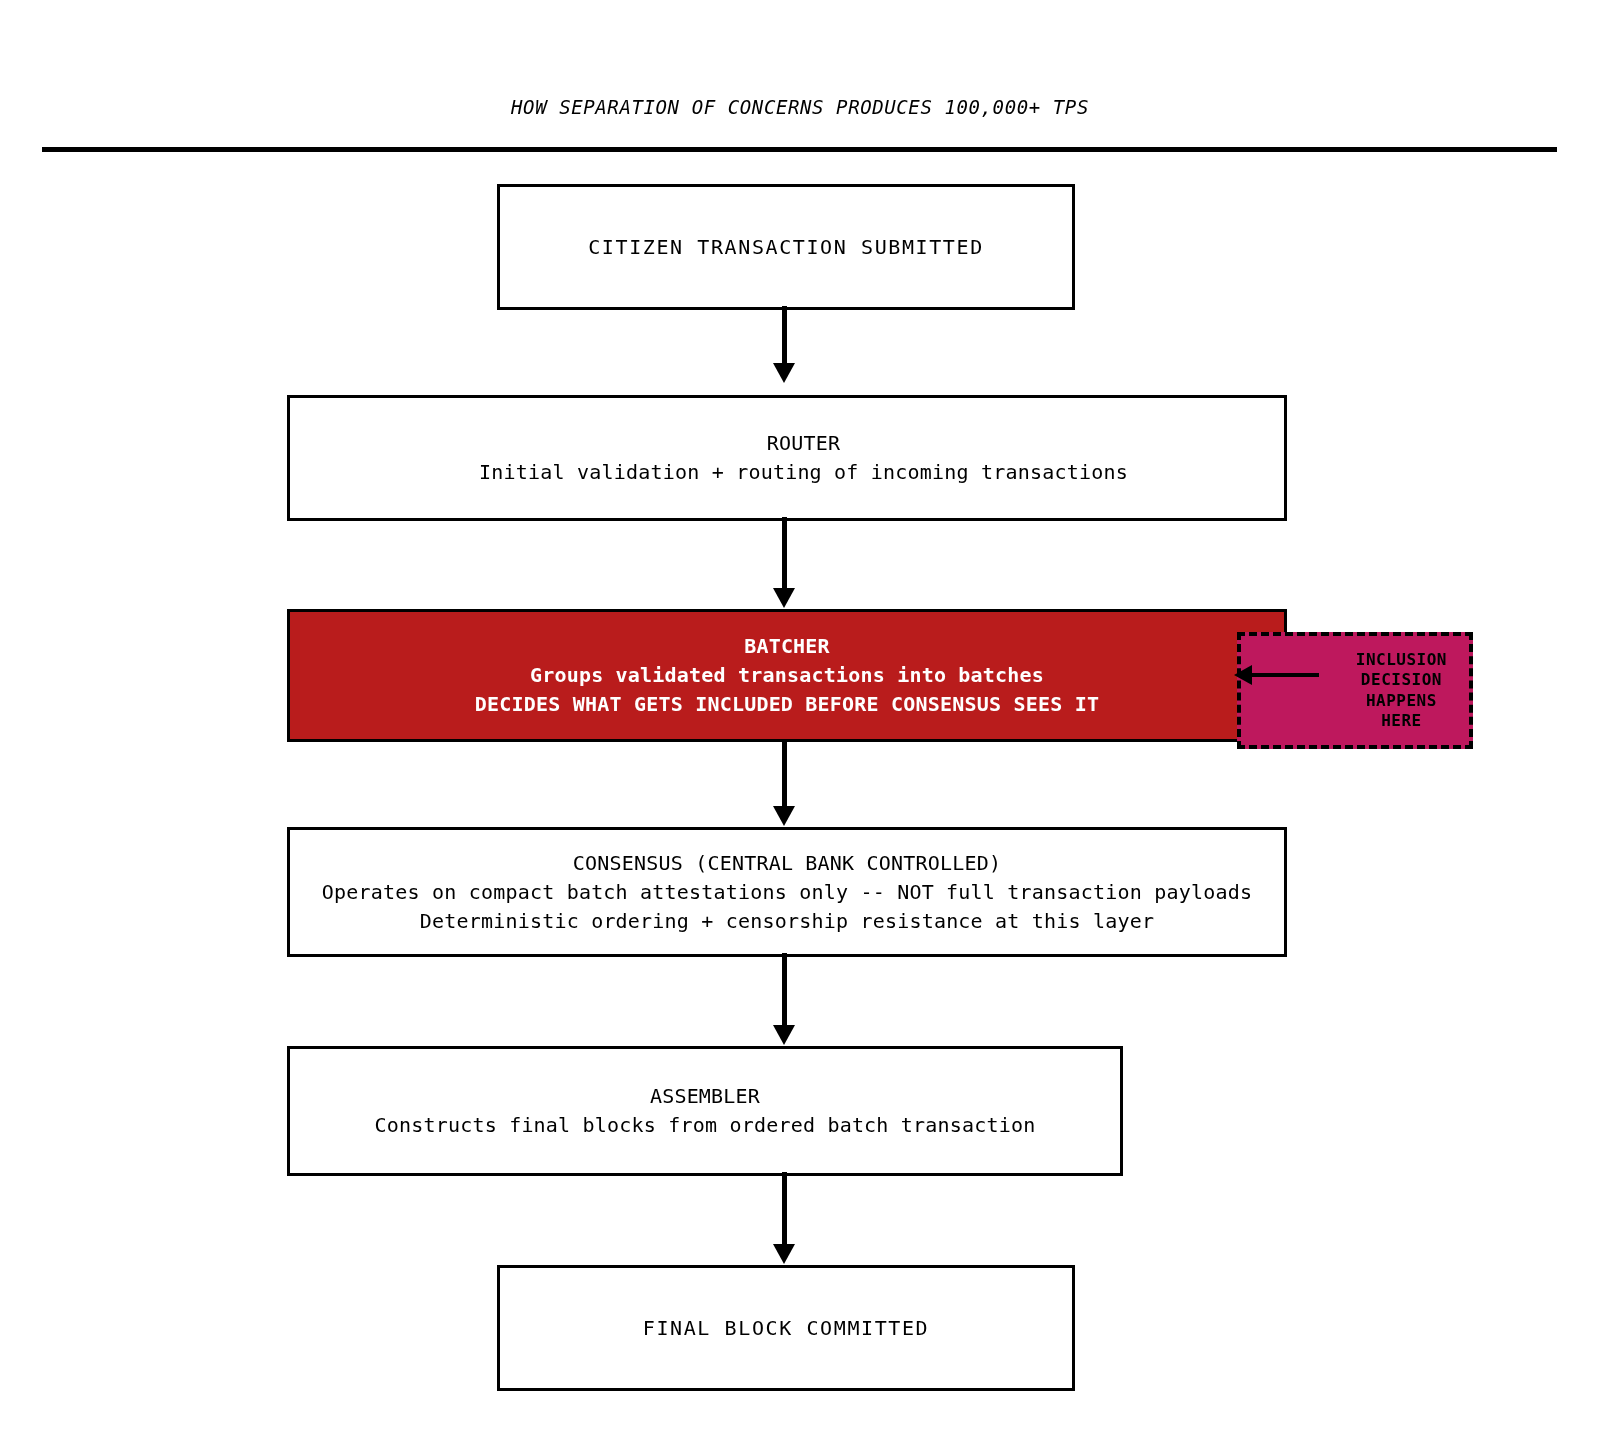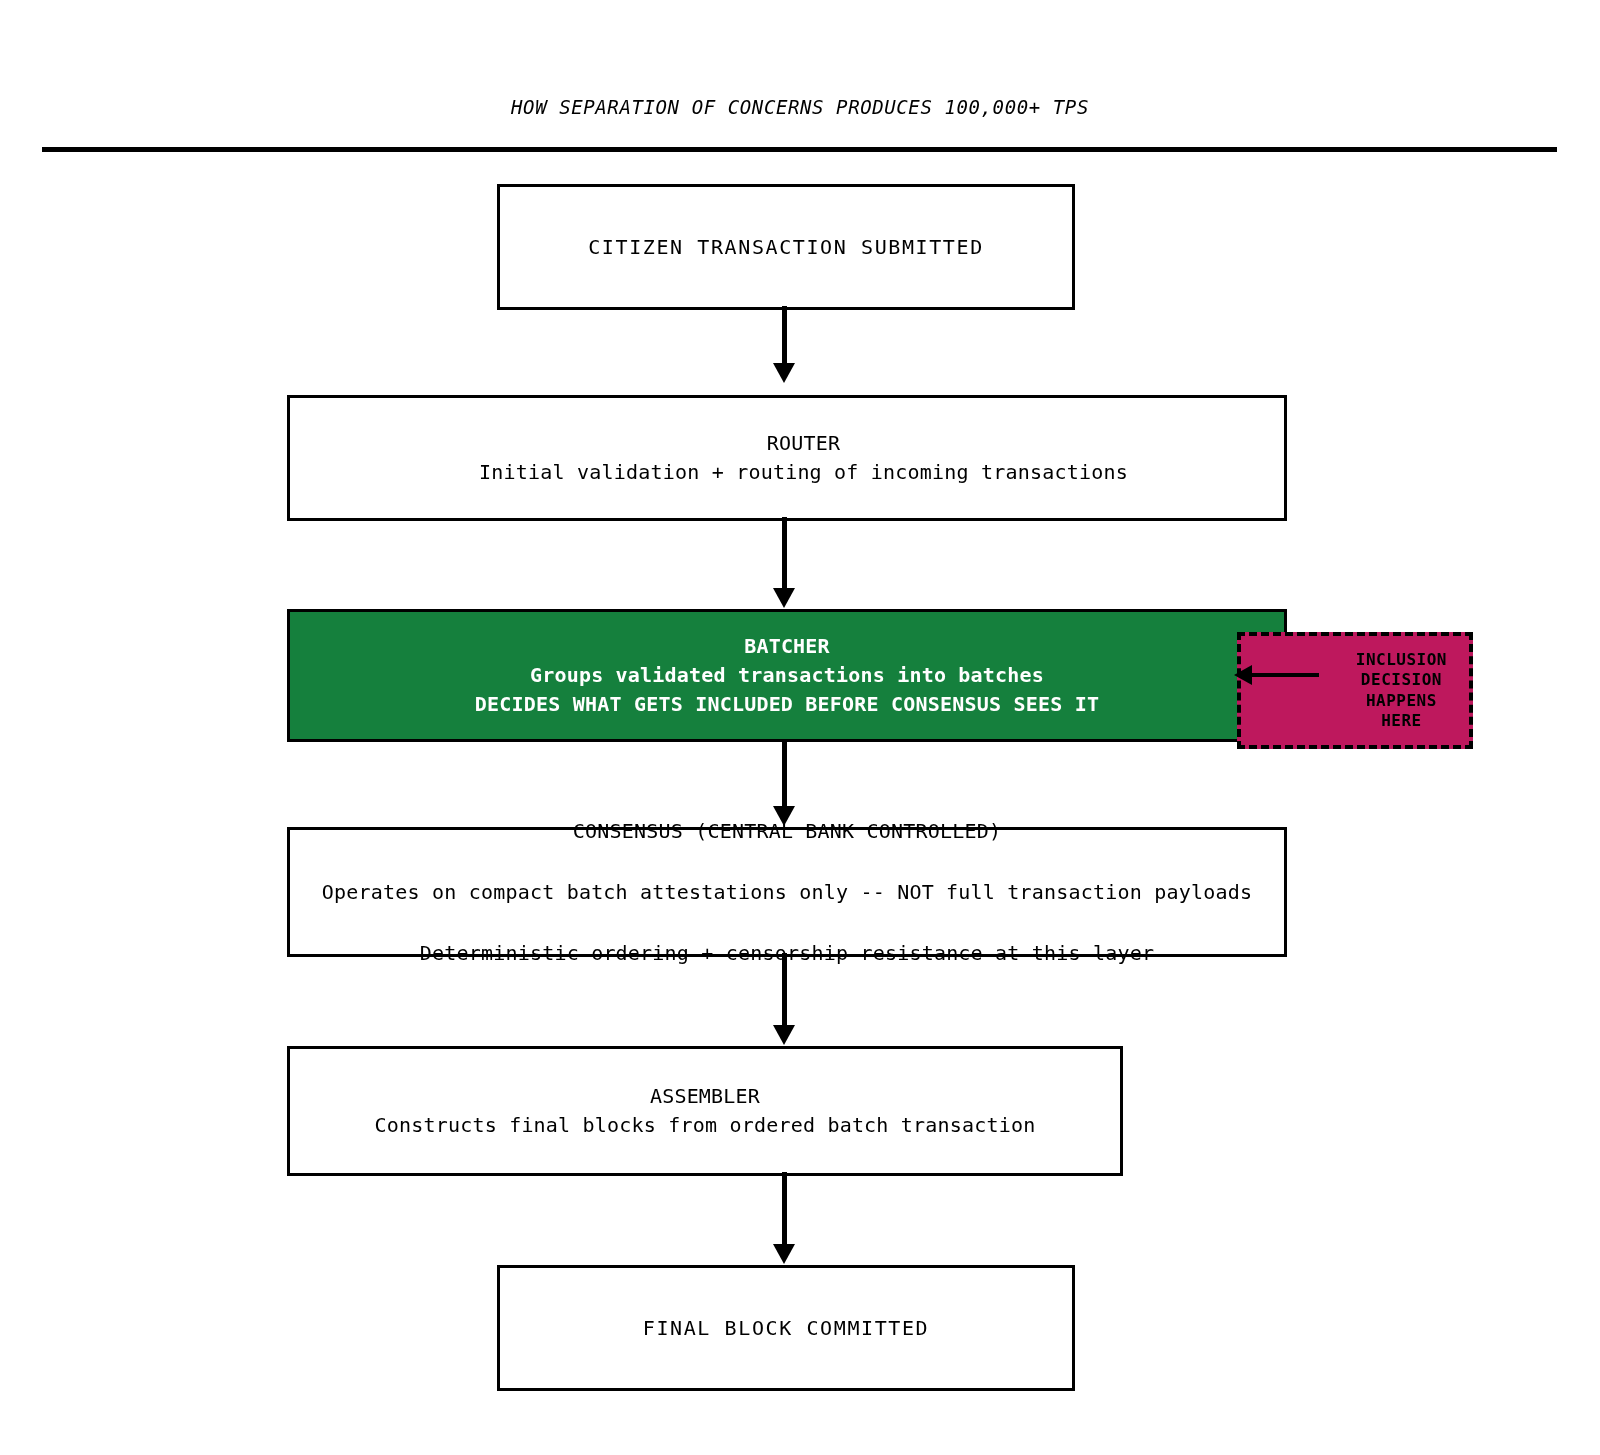--- a/index.html
+++ b/index.html
@@ -83,35 +83,35 @@
   }
 
   
   .node.component .line {
     font-size: 20px;
     letter-spacing: 0.2px;
   }
 
   
   .node.highlight {
-    background: #15803d;
+    background: #b91c1c;
     border-color: #000000;
     color: #ffffff;
   }
   .node.highlight .line {
     font-size: 20px;
     font-weight: bold;
     letter-spacing: 0.2px;
   }
 
   
   #box-citizen   { left: 497px;  top: 184px;  width: 578px;  height: 126px; }
   #box-router    { left: 287px;  top: 395px;  width: 1000px; height: 126px; padding-left: 33px; }
   #box-batcher   { left: 287px;  top: 609px;  width: 1000px; height: 133px; }
-  #box-consensus { left: 287px;  top: 827px;  width: 1000px; height: 130px; gap: 32px; }
+  #box-consensus { left: 287px;  top: 827px;  width: 1000px; height: 130px; }
   #box-assembler { left: 287px;  top: 1046px; width: 836px; height: 130px; }
   #box-final     { left: 497px;  top: 1265px; width: 578px;  height: 126px; }
 
   
   .arrow {
     position: absolute;
     left: 782px;
     width: 5px;
     background: #000000;
   }

